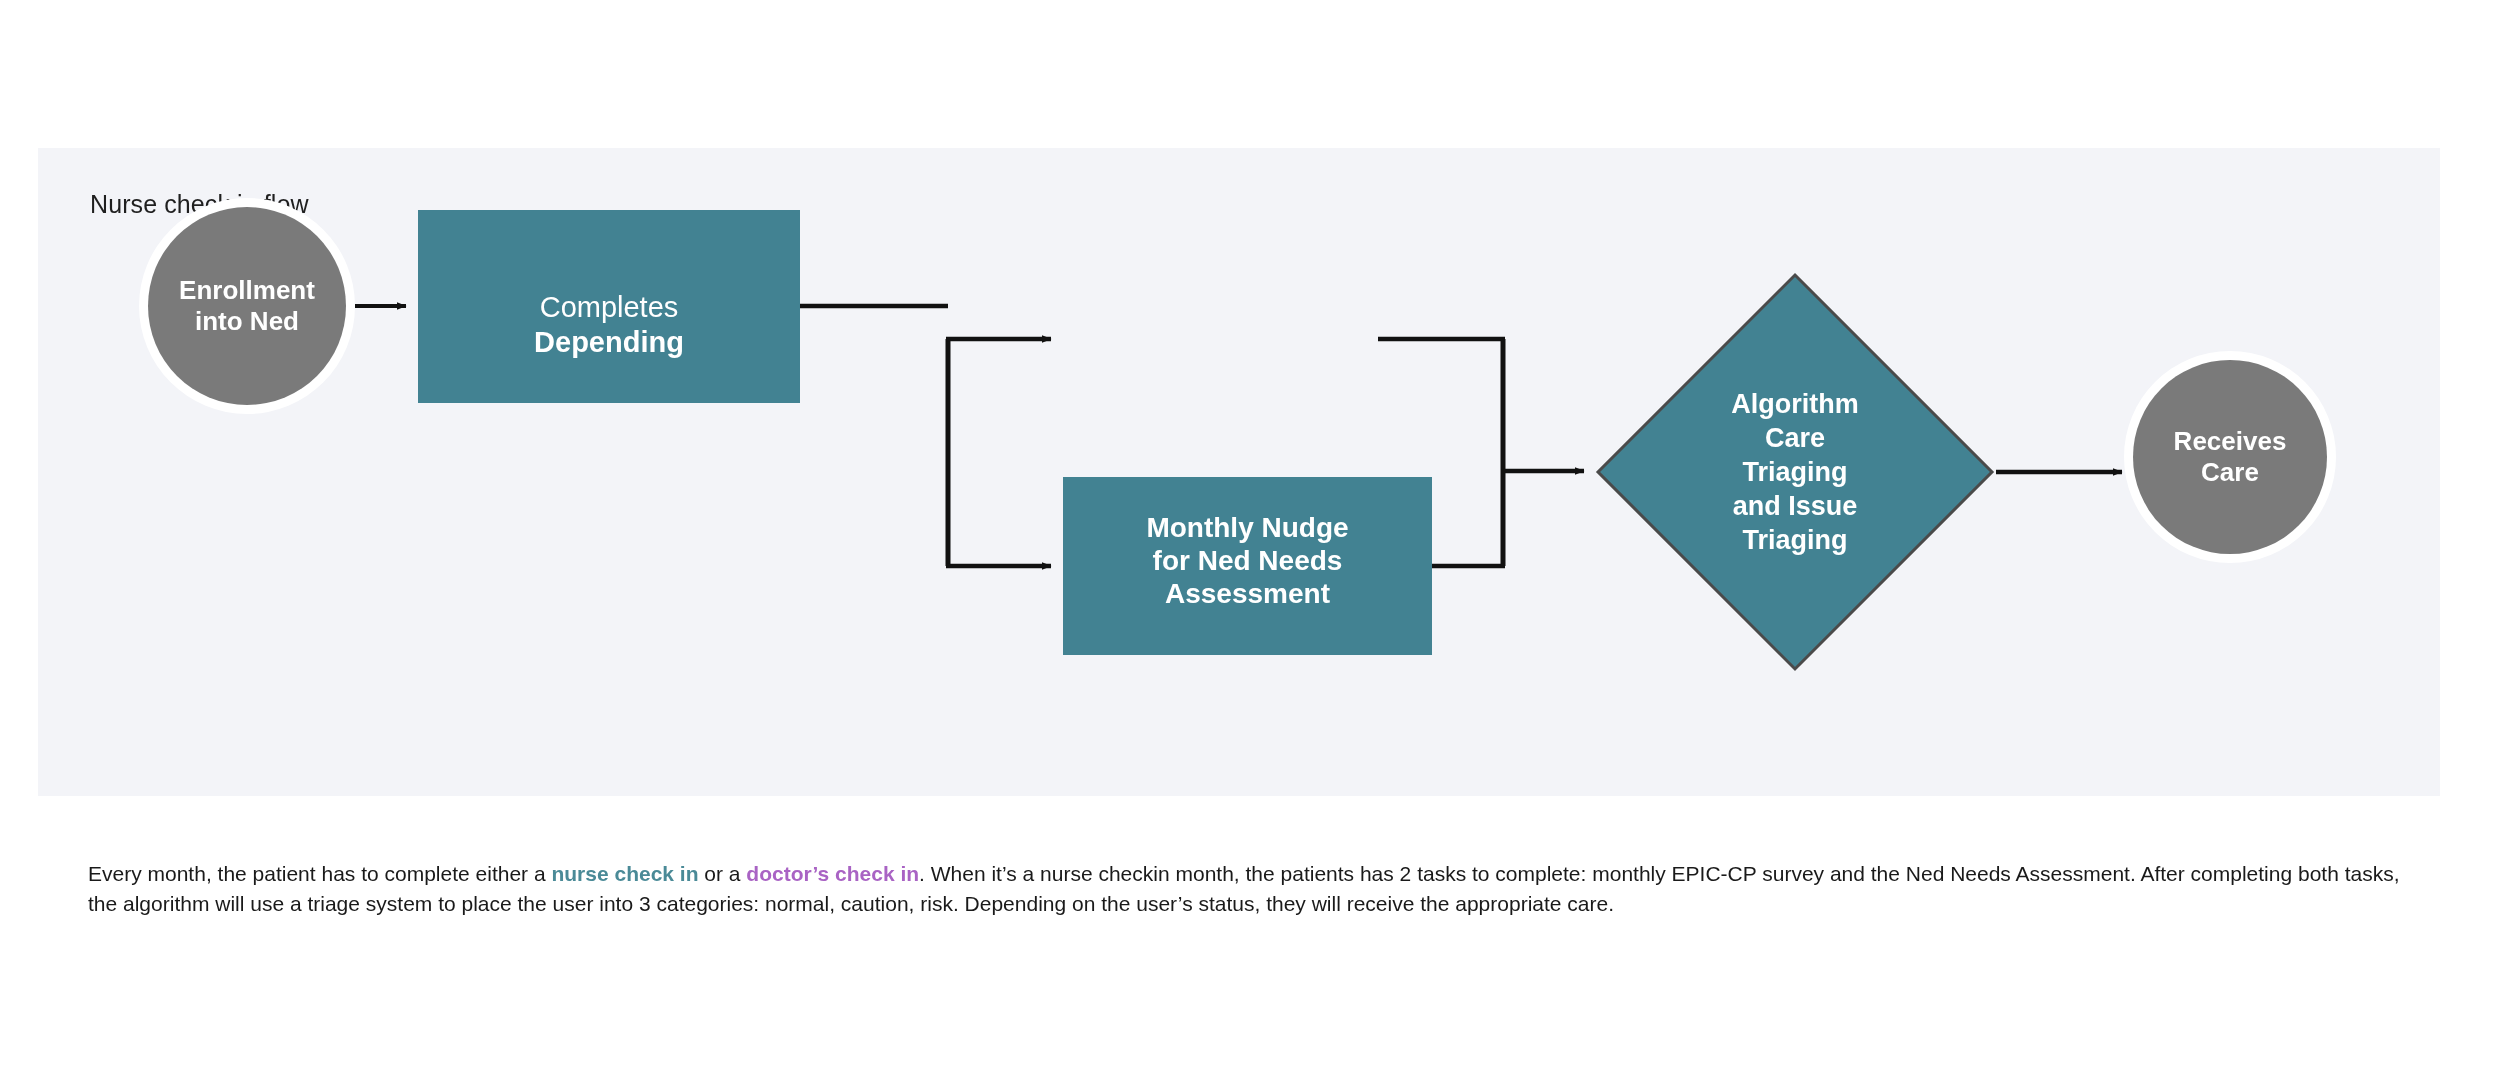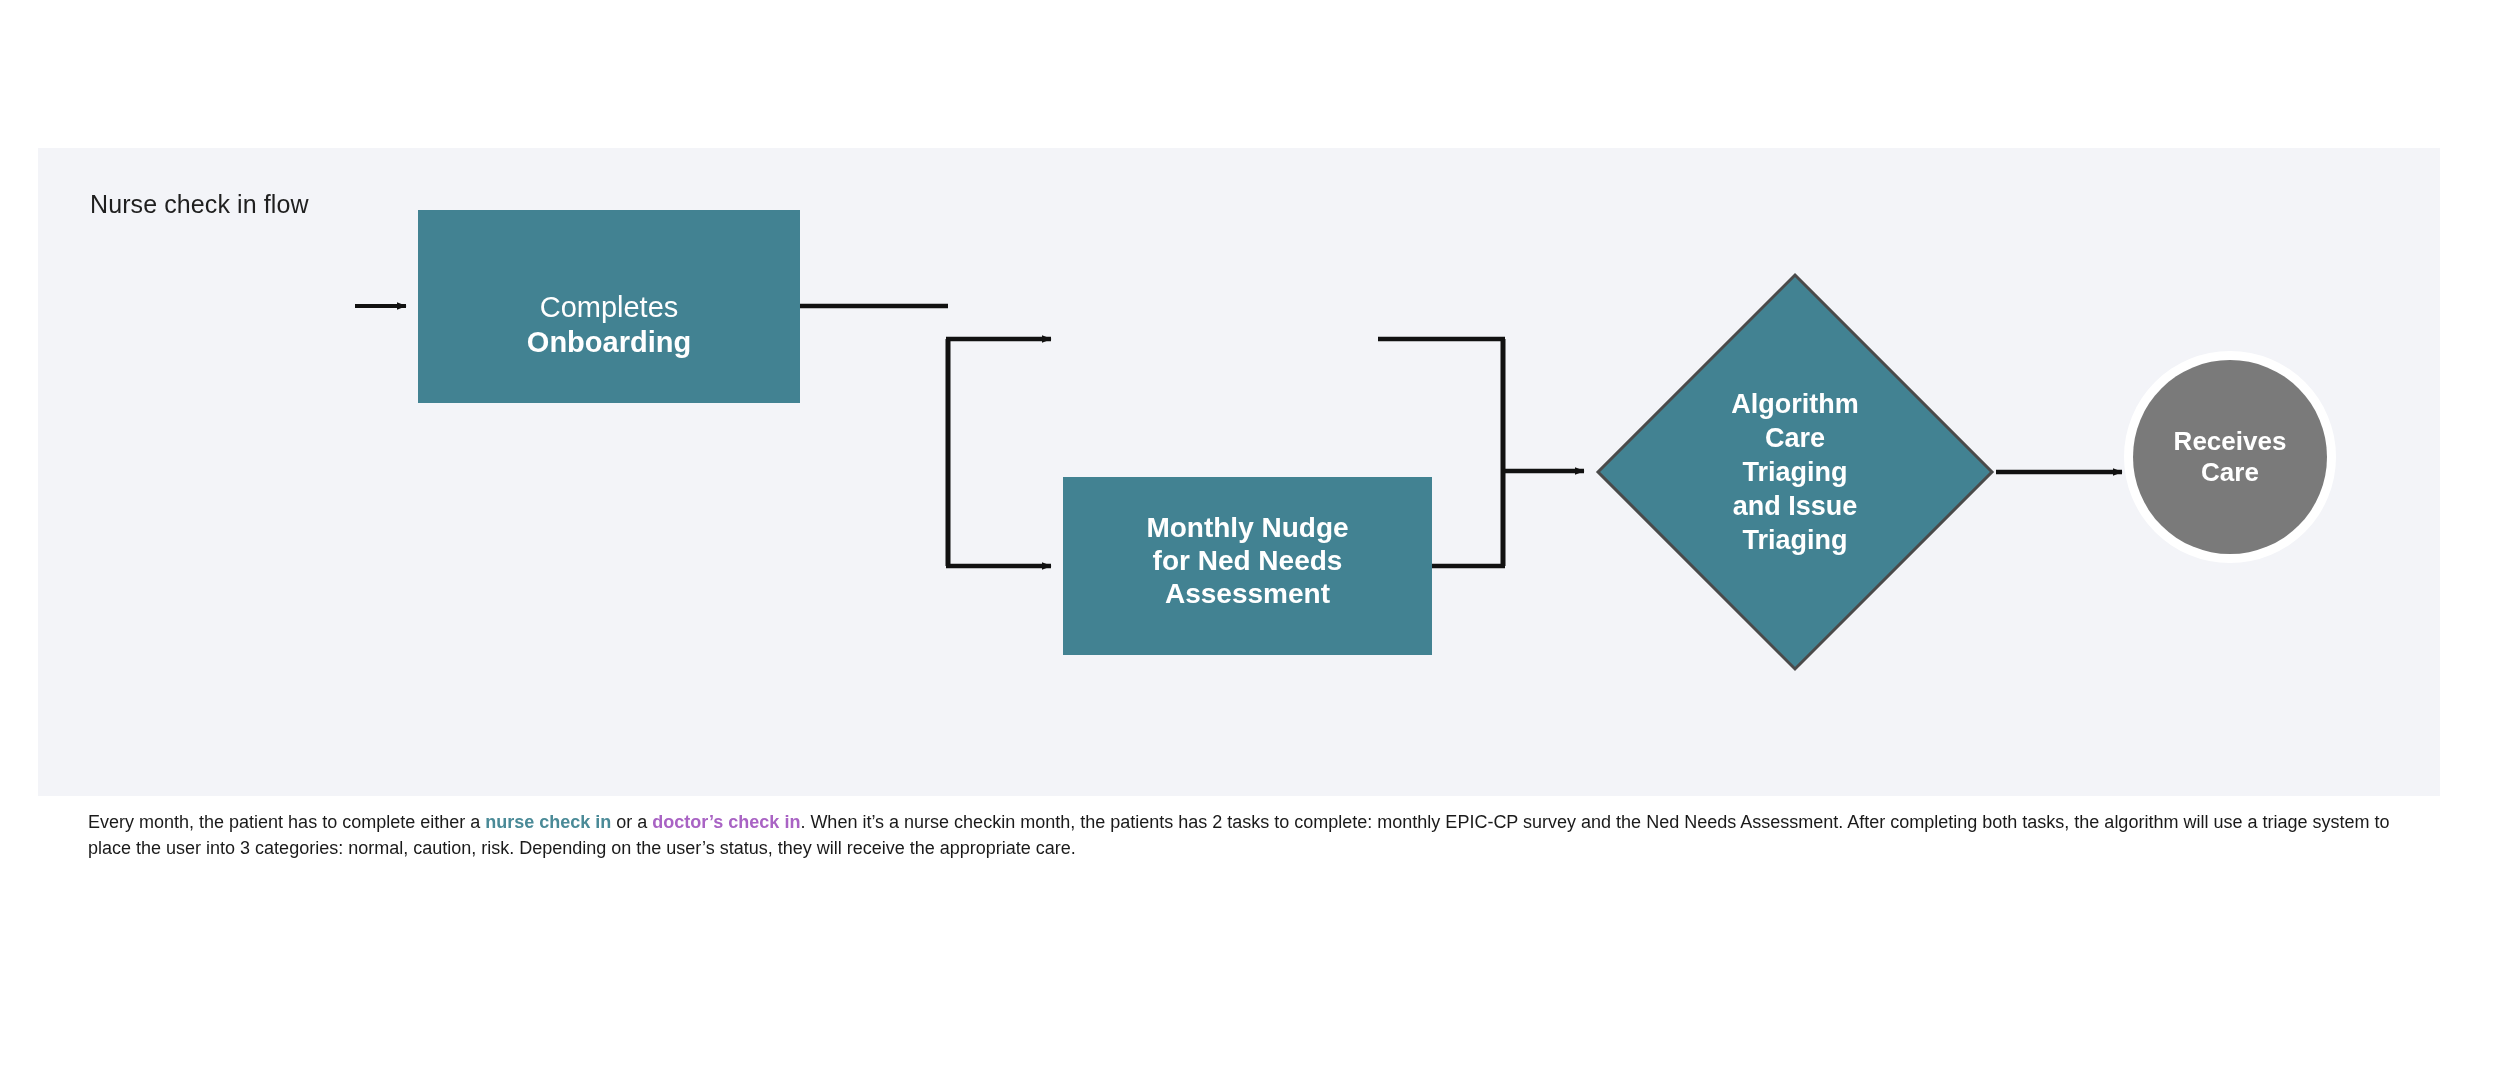--- a/index.html
+++ b/index.html
@@ -167,23 +167,23 @@
     top: 0;
     width: 2402px;
     height: 648px;
     pointer-events: none;
   }
 
   
   .body-copy {
     position: absolute;
     left: 88px;
-    top: 791px;
+    top: 838px;
     width: 2320px;
-    font-size: 18px;
+    font-size: 21px;
     line-height: 1.45;
     color: #1a1a1a;
     font-weight: 400;
   }
   .lnk-nurse {
     color: #4a8a97;
     font-weight: 700;
   }
   .lnk-doctor {
     color: #a963c4;
@@ -222,24 +222,28 @@
 
         <path d="M 1340,418 L 1467,418" stroke="#111111" stroke-width="4.5" fill="none"></path>
 
         <path d="M 1465,191 L 1465,418" stroke="#111111" stroke-width="5" fill="none"></path>
 
         <path d="M 1465,323 L 1546,323" stroke="#111111" stroke-width="4.5" fill="none" marker-end="url(#arrow)"></path>
 
         <path d="M 1958,324 L 2084,324" stroke="#111111" stroke-width="4.5" fill="none" marker-end="url(#arrow)"></path>
       </svg>
 
+      <div class="node node-circle" id="node-enrollment">
+        <span class="ln1">Enrollment</span>
+        <span class="ln2">into Ned</span>
+      </div>
 
       <div class="node node-rect" id="node-onboarding">
         <span class="ln1">Completes</span>
-        <span class="ln2">Onboarding</span>
+        <span class="ln2">Depending</span>
       </div>
 
 
       <div class="node node-rect" id="node-nudge">
         <span class="ln1">Monthly Nudge</span>
         <span class="ln2">for Ned Needs</span>
         <span class="ln3">Assessment</span>
       </div>
 
       <div class="node-diamond-wrap" id="node-diamond">

